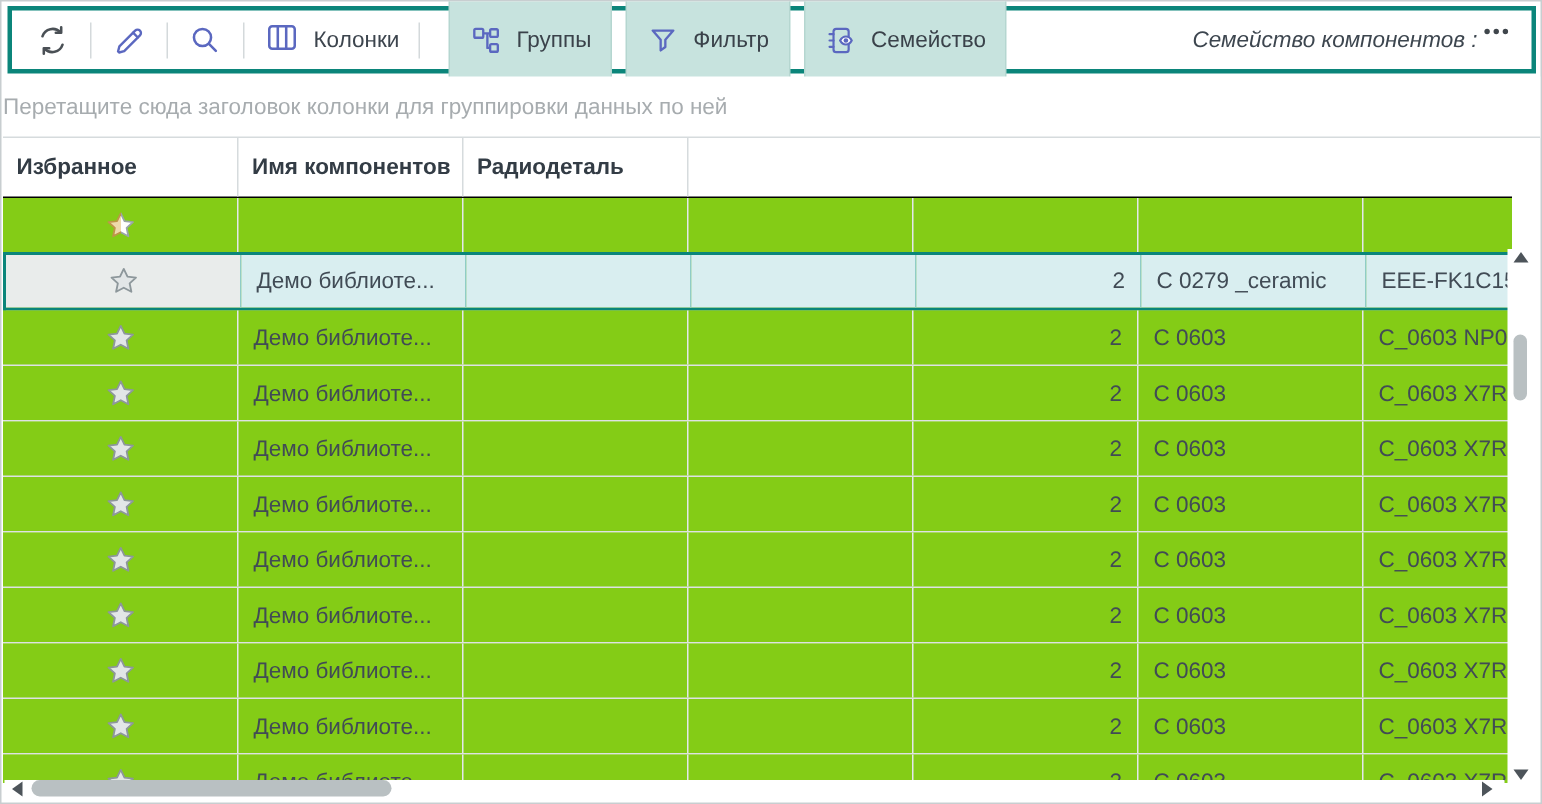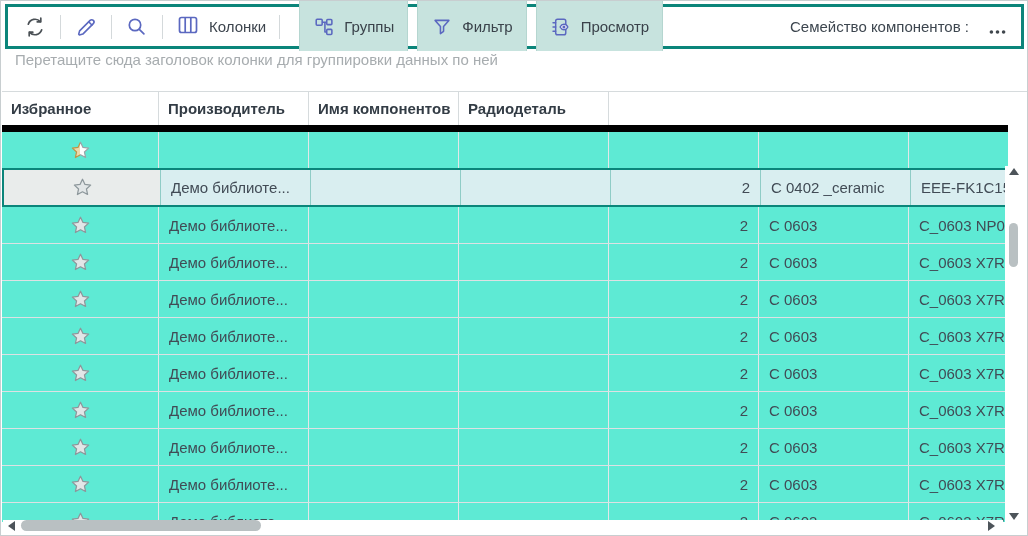--- a/index.html
+++ b/index.html
@@ -15,37 +15,37 @@
     display:flex;align-items:center;padding:0 9px;
   }
   .tb-iconbtn{width:26px;height:26px;display:flex;align-items:center;justify-content:center;margin:0 5px;cursor:pointer;}
   .tb-sep{width:1px;height:24px;background:#d4d9db;margin:0 7px;}
   .tb-cols{display:flex;align-items:center;gap:9px;margin:16px 6px;font-size:15px;color:#3d454e;cursor:pointer;}
   .tb-pills{display:flex;align-items:center;gap:9px;margin-left:12px;}
   .tb-btn{
     display:flex;align-items:center;gap:9px;background:var(--button-bg);
     border-radius:8px;padding:25px 13px;font-size:15px;color:#3a424a;cursor:pointer;border:1px solid #b5d6d0;
   }
-  .tb-right{margin-left:auto;display:flex;align-items:flex-end;gap:20px;padding-right:6px;}
+  .tb-right{margin-left:auto;display:flex;align-items:flex-start;gap:4px;padding-right:6px;font-style:italic;}
   .tb-family{font-size:15px;color:#3d464f;}
   
   .groupbar{
     position:absolute;left:1px;top:50px;width:1025px;height:41px;background:#fff;
-    display:flex;padding-left:13px;box-sizing:border-box;
+    display:flex;align-items:center;box-sizing:border-box;
     font-size:15px;color:var(--hint-text);border-bottom:1px solid #d6dbdd;
   }
   
   .grid{position:absolute;left:1px;top:91px;width:1006px;height:430px;overflow:hidden;background:#fff;}
-  .thead{display:flex;height:40px;box-sizing:border-box;border-bottom:7px solid #000000;}
+  .thead{display:flex;height:40px;box-sizing:border-box;border-bottom:1px solid #000000;}
   .th{
     flex:none;display:flex;align-items:center;padding:0 9px;box-sizing:border-box;
     border-right:1px solid #d6dbdd;font-size:15px;font-weight:bold;color:var(--header-text);
     white-space:nowrap;overflow:hidden;cursor:pointer;
   }
-  .tr{display:flex;height:37px;box-sizing:border-box;border-bottom:1px solid var(--grid-line);background:#5eead4;}
+  .tr{display:flex;height:37px;box-sizing:border-box;border-bottom:1px solid var(--grid-line);background:#84cc16;}
   .td{
     flex:none;display:flex;align-items:center;padding:0 10px;box-sizing:border-box;
     border-right:1px solid #e3e7e9;font-size:15px;color:var(--cell-text);
     white-space:nowrap;overflow:hidden;
   }
   .c0{width:157px}.c1{width:150px}.c2{width:150px}.c3{width:150px}
   .c4{width:150px}.c5{width:150px}.c6{width:150px}
   .td.c0{justify-content:center;padding:0;}
   .td.c4{justify-content:flex-end;}
   .tr.selected{border-top:2px solid var(--accent);border-bottom:2px solid var(--accent);border-left:2px solid var(--accent);height:39px;margin-top:-1px;}
@@ -121,21 +121,21 @@
       </div>
       <div class="tb-btn">
         <span style="display: flex;">
           <svg width="22" height="22" viewBox="0 0 24 24" fill="none" stroke="#5b68c0" stroke-width="1.6">
             <rect x="6.2" y="3.5" width="11" height="17" rx="2"></rect>
             <path d="M3.3 7.4h2.9M3.3 12h2.9M3.3 16.6h2.9" stroke-linecap="round"></path>
             <path d="M11 12c1-1.9 2.5-2.9 4.2-2.9S18.5 10.1 19.4 12c-.9 1.9-2.5 2.9-4.2 2.9S12 13.9 11 12z" fill="#ffffff"></path>
             <circle cx="15.2" cy="12" r="1.7" fill="#5b68c0" stroke="none"></circle>
           </svg>
         </span>
-        <span>Просмотр</span>
+        <span>Семейство</span>
       </div>
     </div>
   <div class="tb-right">
     <span class="tb-family">Семейство компонентов :</span>
     <span id="more-btn" style="cursor:pointer;display:flex;align-items:center;">
         <svg width="17" height="6" viewBox="0 0 17 6">
           <circle cx="2.4" cy="3" r="1.8" fill="#3f464c"></circle>
           <circle cx="8.5" cy="3" r="1.8" fill="#3f464c"></circle>
           <circle cx="14.6" cy="3" r="1.8" fill="#3f464c"></circle>
         </svg>
@@ -143,21 +143,20 @@
   </div>
 </div>
 
 <div class="groupbar">
   <span>Перетащите сюда заголовок колонки для группировки данных по ней</span>
 </div>
 
 <div class="grid">
   <div class="thead" id="thead">
       <div class="th c0">Избранное</div>
-      <div class="th c2">Производитель</div>
       <div class="th c5">Имя компонентов</div>
       <div class="th c6">Радиодеталь</div>
     </div>
   <div id="tbody">
       <div class="tr">
         <div class="td c0">
           <svg width="23" height="23" viewBox="0 0 24 24">
             <defs>
               <linearGradient id="hg" x1="0" y1="0" x2="1" y2="0">
                 <stop offset="0.5" stop-color="#eed9ab"></stop>
@@ -181,21 +180,21 @@
       <div class="tr selected">
         <div class="td c0">
           <svg width="23" height="23" viewBox="0 0 24 24">
             <path d="M12 3.4l2.6 5.4 5.9.7-4.4 4 1.2 5.8L12 16.5l-5.3 2.8 1.2-5.8-4.4-4 5.9-.7z" fill="#e2e6e7" stroke="#8d979b" stroke-width="1.3" stroke-linejoin="round"></path>
           </svg>
         </div>
         <div class="td c1">Демо библиоте...</div>
         <div class="td c2"></div>
         <div class="td c3"></div>
         <div class="td c4">2</div>
-        <div class="td c5">C 0402 _ceramic</div>
+        <div class="td c5">C 0279 _ceramic</div>
         <div class="td c6">EEE-FK1C15</div>
       </div>
       <div class="tr">
         <div class="td c0">
           <svg width="23" height="23" viewBox="0 0 24 24">
             <path d="M12 3.4l2.6 5.4 5.9.7-4.4 4 1.2 5.8L12 16.5l-5.3 2.8 1.2-5.8-4.4-4 5.9-.7z" fill="#e2e6e7" stroke="#8d979b" stroke-width="1.3" stroke-linejoin="round"></path>
           </svg>
         </div>
         <div class="td c1">Демо библиоте...</div>
         <div class="td c2"></div>

